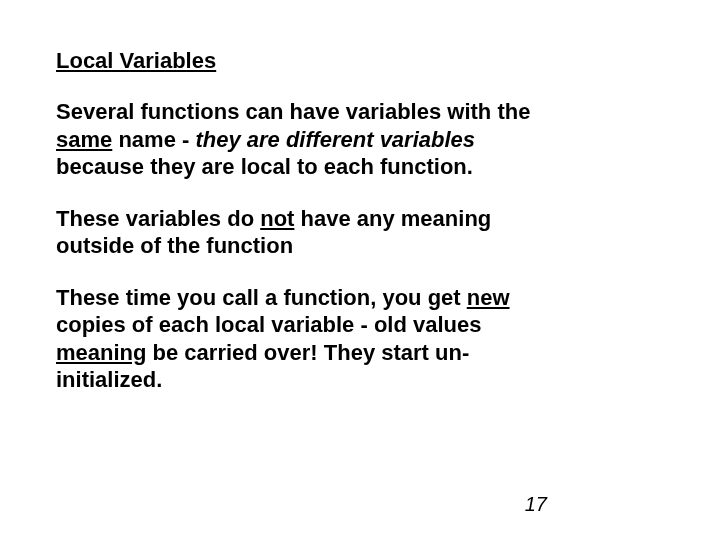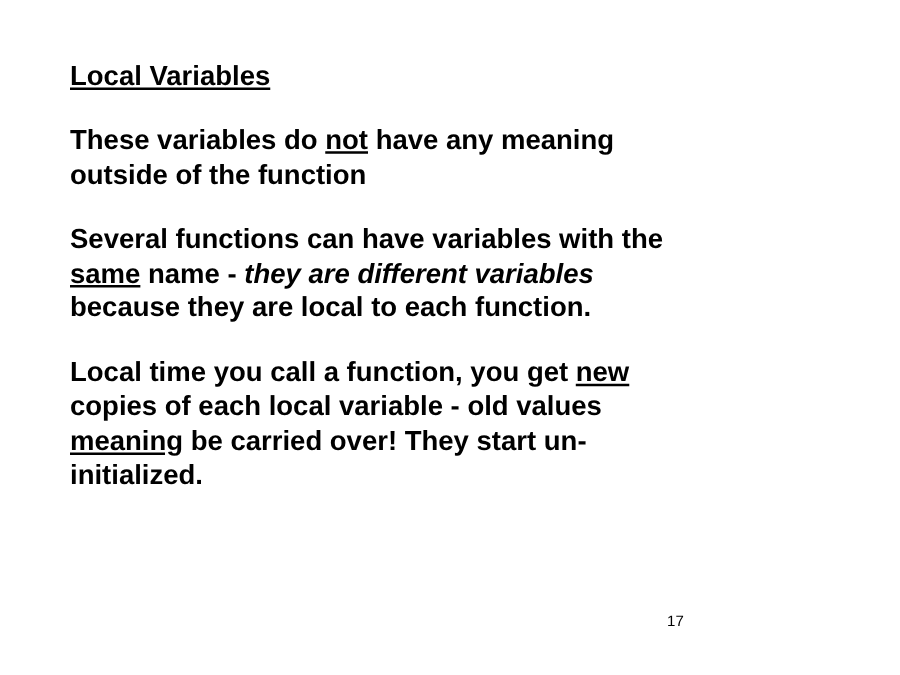--- a/index.html
+++ b/index.html
@@ -32,39 +32,40 @@
   }
   .u {
     text-decoration: underline;
   }
   .it {
     font-style: italic;
   }
   .pagenum {
     position: absolute;
     right: 56px;
-    bottom: 36px;
-    font-size: 12px;
+    bottom: 24px;
+    font-size: 20px;
     font-weight: normal;
+    font-style: italic;
   }
 </style>
 </head>
 <body>
 
 <div class="slide">
 
   <div class="title">Local Variables</div>
 
 
   <div class="para">
+    <span>Several functions can have variables with the </span><span class="u">same</span><span> name - </span><span class="it">they are different variables</span><span> because they are local to each function.</span>
+  </div>
+
+  <div class="para">
     <span>These variables do </span><span class="u">not</span><span> have any meaning outside of the function</span>
   </div>
 
   <div class="para">
-    <span>Several functions can have variables with the </span><span class="u">same</span><span> name - </span><span class="it">they are different variables</span><span> because they are local to each function.</span>
-  </div>
-
-  <div class="para">
-    <span>Local time you call a function, you get </span><span class="u">new</span><span> copies of each local variable - old values </span><span class="u">meaning</span><span> be carried over! They start un-initialized.</span>
+    <span>These time you call a function, you get </span><span class="u">new</span><span> copies of each local variable - old values </span><span class="u">meaning</span><span> be carried over! They start un-initialized.</span>
   </div>
 
   <div class="pagenum">17</div>
 </div>
 
 </body></html>

